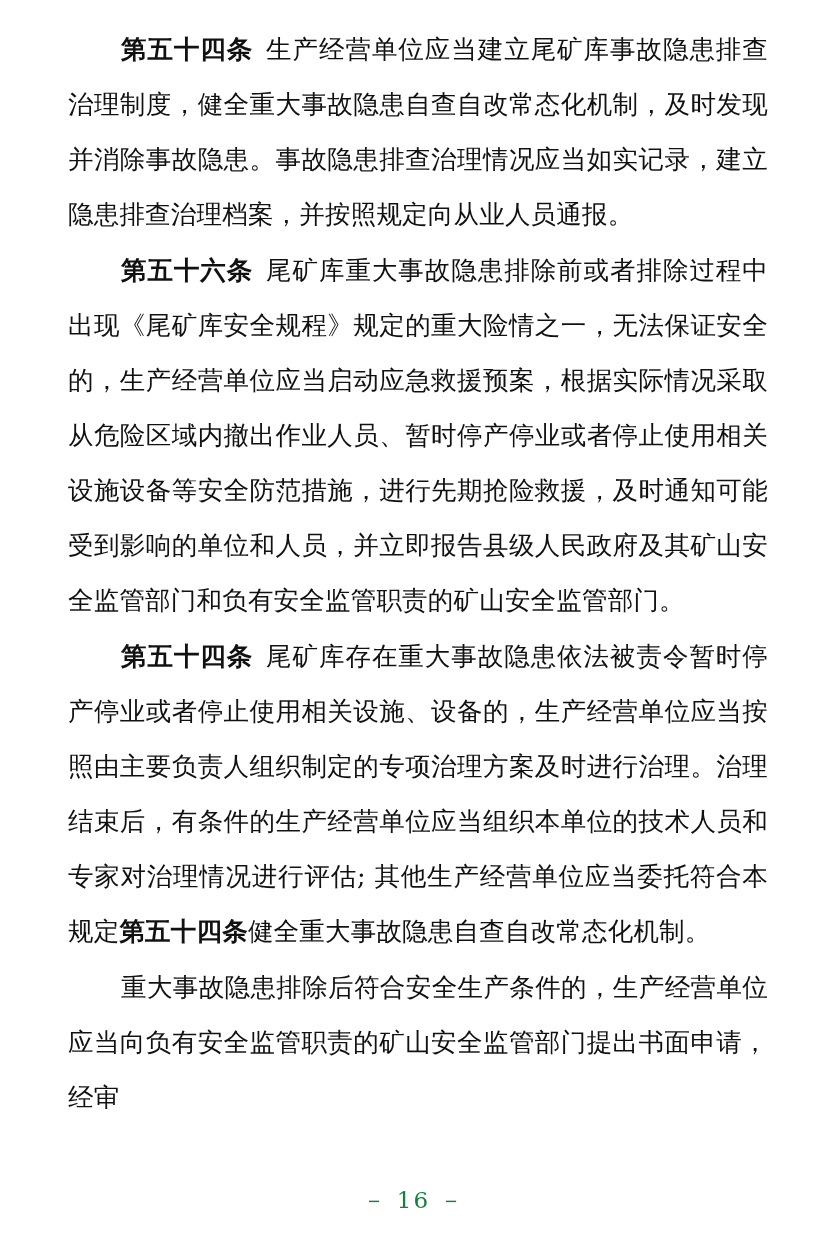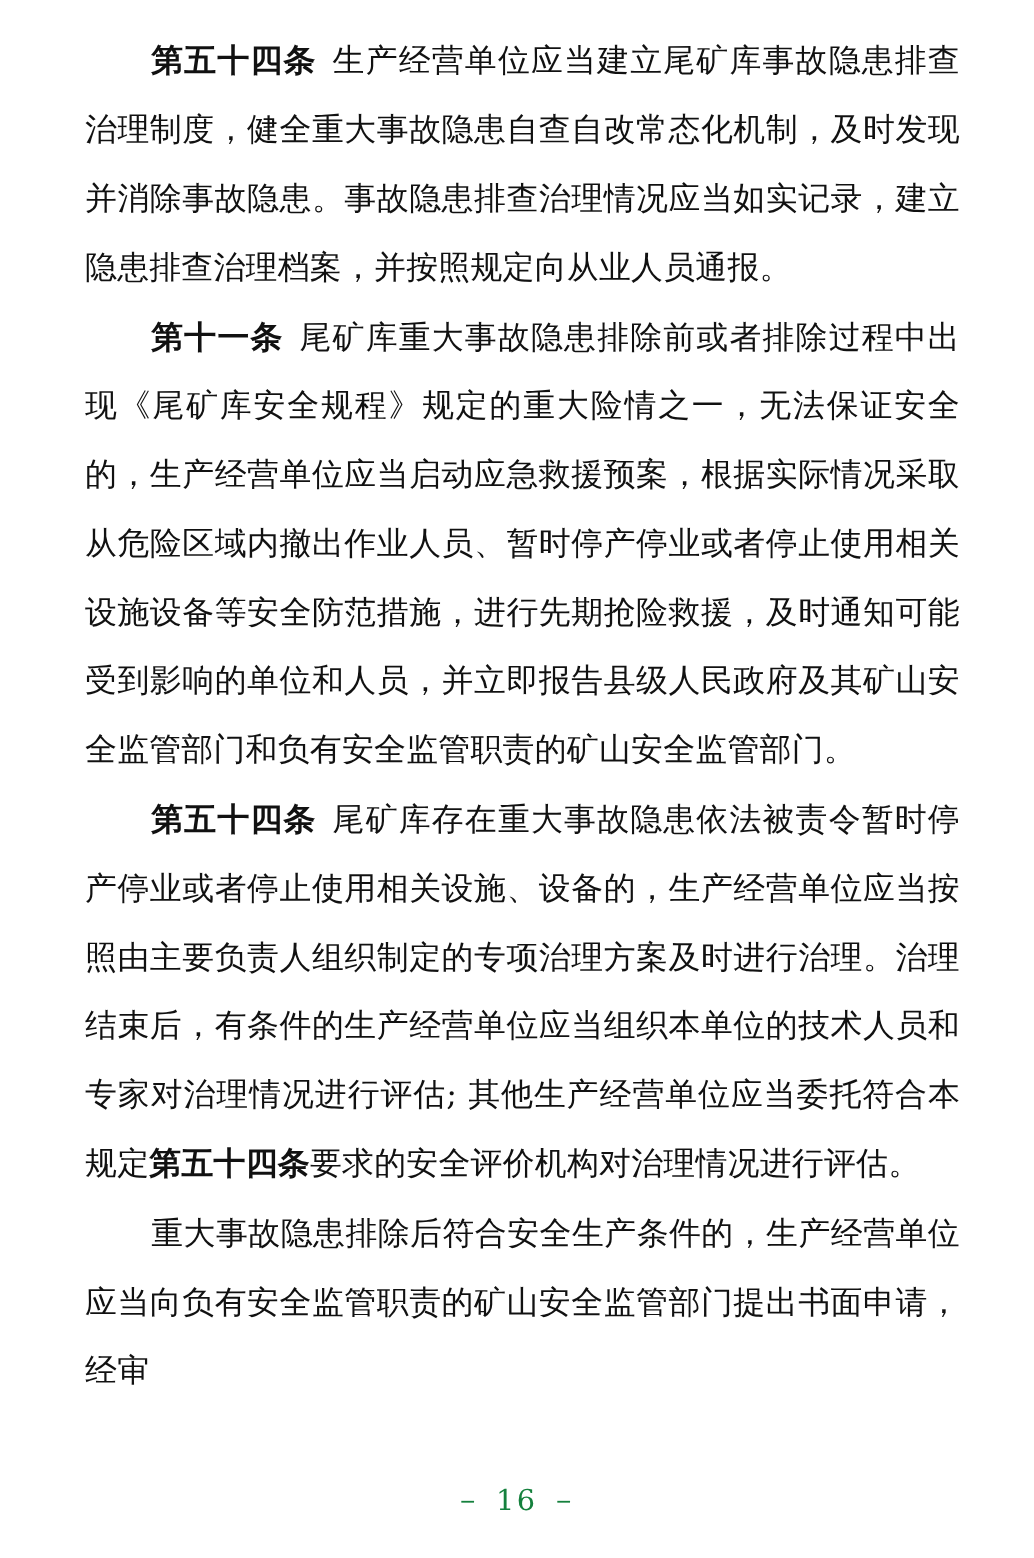--- a/index.html
+++ b/index.html
@@ -57,25 +57,25 @@
 
 <div class="page">
   <div class="content">
 
     <p class="para">
       <span class="art">第五十四条</span><span class="sp"></span><span>生产经营单位应当建立尾矿库事故隐患排查治理制度，健全重大事故隐患自查自改常态化机制，及时发现并消除事故隐患。事故隐患排查治理情况应当如实记录，建立隐患排查治理档案，并按照规定向从业人员通报。</span>
     </p>
 
 
     <p class="para">
-      <span class="art">第十一条</span><span class="sp"></span><span>尾矿库重大事故隐患排除前或者排除过程中出现《尾矿库安全规程》规定的重大险情之一，无法保证安全的，生产经营单位应当启动应急救援预案，根据实际情况采取从危险区域内撤出作业人员、暂时停产停业或者停止使用相关设施设备等安全防范措施，进行先期抢险救援，及时通知可能受到影响的单位和人员，并立即报告县级人民政府及其矿山安全监管部门和负有安全监管职责的矿山安全监管部门。</span>
+      <span class="art">第五十六条</span><span class="sp"></span><span>尾矿库重大事故隐患排除前或者排除过程中出现《尾矿库安全规程》规定的重大险情之一，无法保证安全的，生产经营单位应当启动应急救援预案，根据实际情况采取从危险区域内撤出作业人员、暂时停产停业或者停止使用相关设施设备等安全防范措施，进行先期抢险救援，及时通知可能受到影响的单位和人员，并立即报告县级人民政府及其矿山安全监管部门和负有安全监管职责的矿山安全监管部门。</span>
     </p>
 
     <p class="para">
-      <span class="art">第五十四条</span><span class="sp"></span><span>尾矿库存在重大事故隐患依法被责令暂时停产停业或者停止使用相关设施、设备的，生产经营单位应当按照由主要负责人组织制定的专项治理方案及时进行治理。治理结束后，有条件的生产经营单位应当组织本单位的技术人员和专家对治理情况进行评估; 其他生产经营单位应当委托符合本规定</span><span class="art">第五十四条</span><span>要求的安全评价机构对治理情况进行评估。</span>
+      <span class="art">第五十四条</span><span class="sp"></span><span>尾矿库存在重大事故隐患依法被责令暂时停产停业或者停止使用相关设施、设备的，生产经营单位应当按照由主要负责人组织制定的专项治理方案及时进行治理。治理结束后，有条件的生产经营单位应当组织本单位的技术人员和专家对治理情况进行评估; 其他生产经营单位应当委托符合本规定</span><span class="art">第五十四条</span><span>健全重大事故隐患自查自改常态化机制。</span>
     </p>
 
     <p class="para">
       <span>重大事故隐患排除后符合安全生产条件的，生产经营单位应当向负有安全监管职责的矿山安全监管部门提出书面申请，经审</span>
     </p>
 
   </div>
 
   <div class="footer">－ 16 －</div>
 </div>

